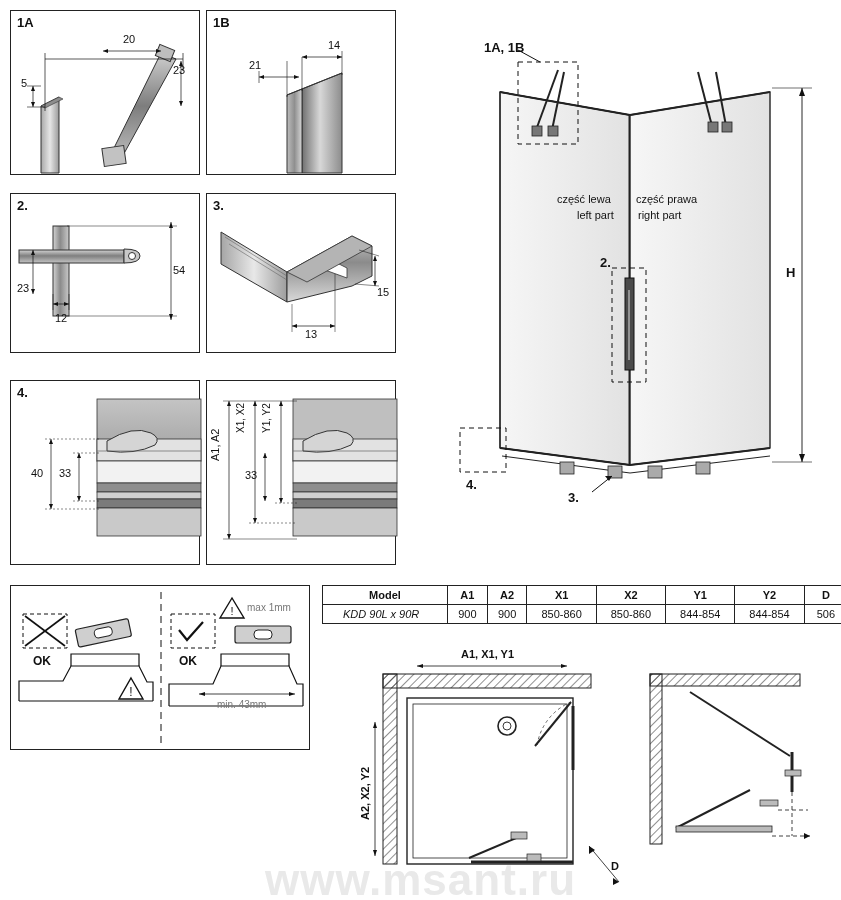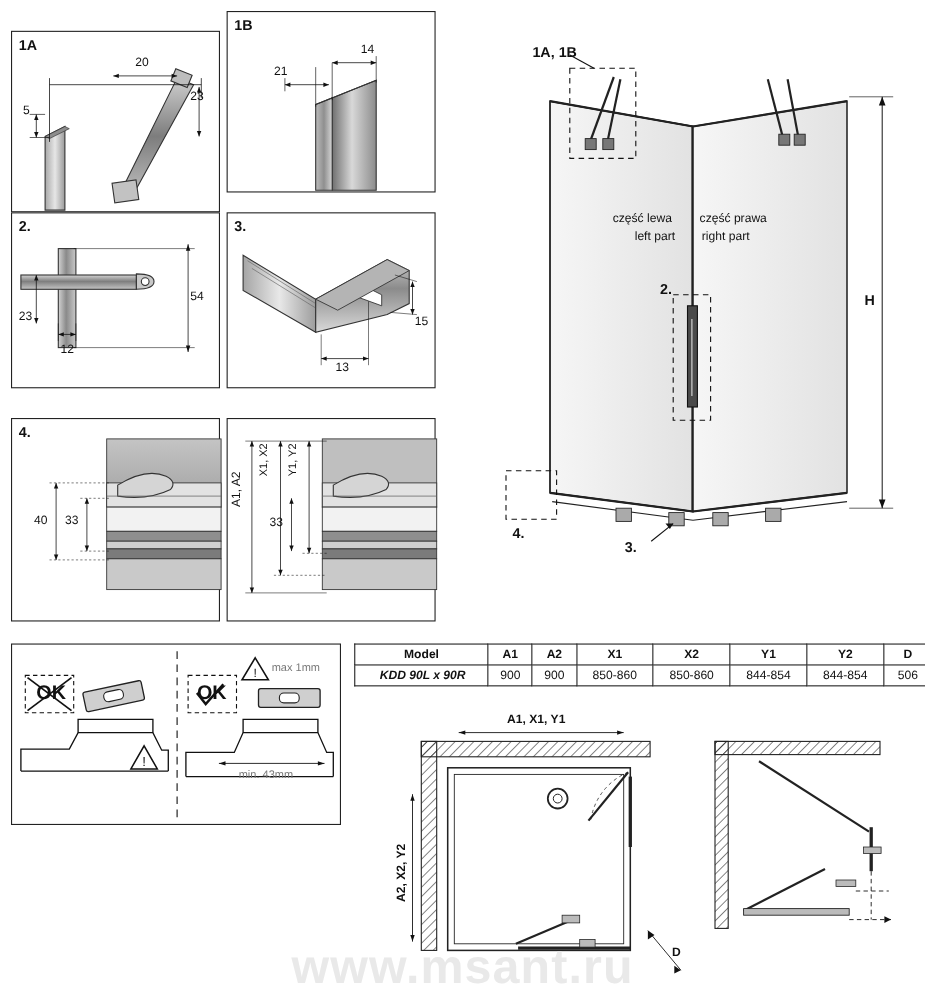--- a/index.html
+++ b/index.html
@@ -23,27 +23,27 @@
     user-select:none;
   }
   
   table.spec{
     position:absolute;border-collapse:collapse;font-size:11px;
   }
   table.spec th, table.spec td{
     border:1px solid #222;padding:3px 4px;text-align:center;white-space:nowrap;
   }
   table.spec th{font-weight:bold;background:#fff;}
-  table.spec td.model{font-style:italic;font-weight:bold;text-align:center;padding-left:6px;}
-  .ok{font-size:18px;font-weight:bold;}
+  table.spec td.model{font-style:italic;font-weight:normal;text-align:left;padding-left:20px;}
+  .ok{font-size:12px;font-weight:bold;margin-top:35px;}
 </style>
 </head>
 <body>
 
-<div class="panel" style="left:10px;top:28px;width:190px;height:165px;">
+<div class="panel" style="left:10px;top:10px;width:190px;height:165px;">
   <svg width="190" height="165">
     <defs>
       <linearGradient id="glassA" x1="0" y1="0" x2="1" y2="0">
         <stop offset="0" stop-color="#a8a8a8"></stop>
           <stop offset="0.5" stop-color="#e6e6e6"></stop>
           <stop offset="1" stop-color="#9a9a9a"></stop>
       </linearGradient>
       <linearGradient id="barA" x1="0" y1="0" x2="0" y2="1">
         <stop offset="0" stop-color="#cfcfcf"></stop>
           <stop offset="0.5" stop-color="#7d7d7d"></stop>

